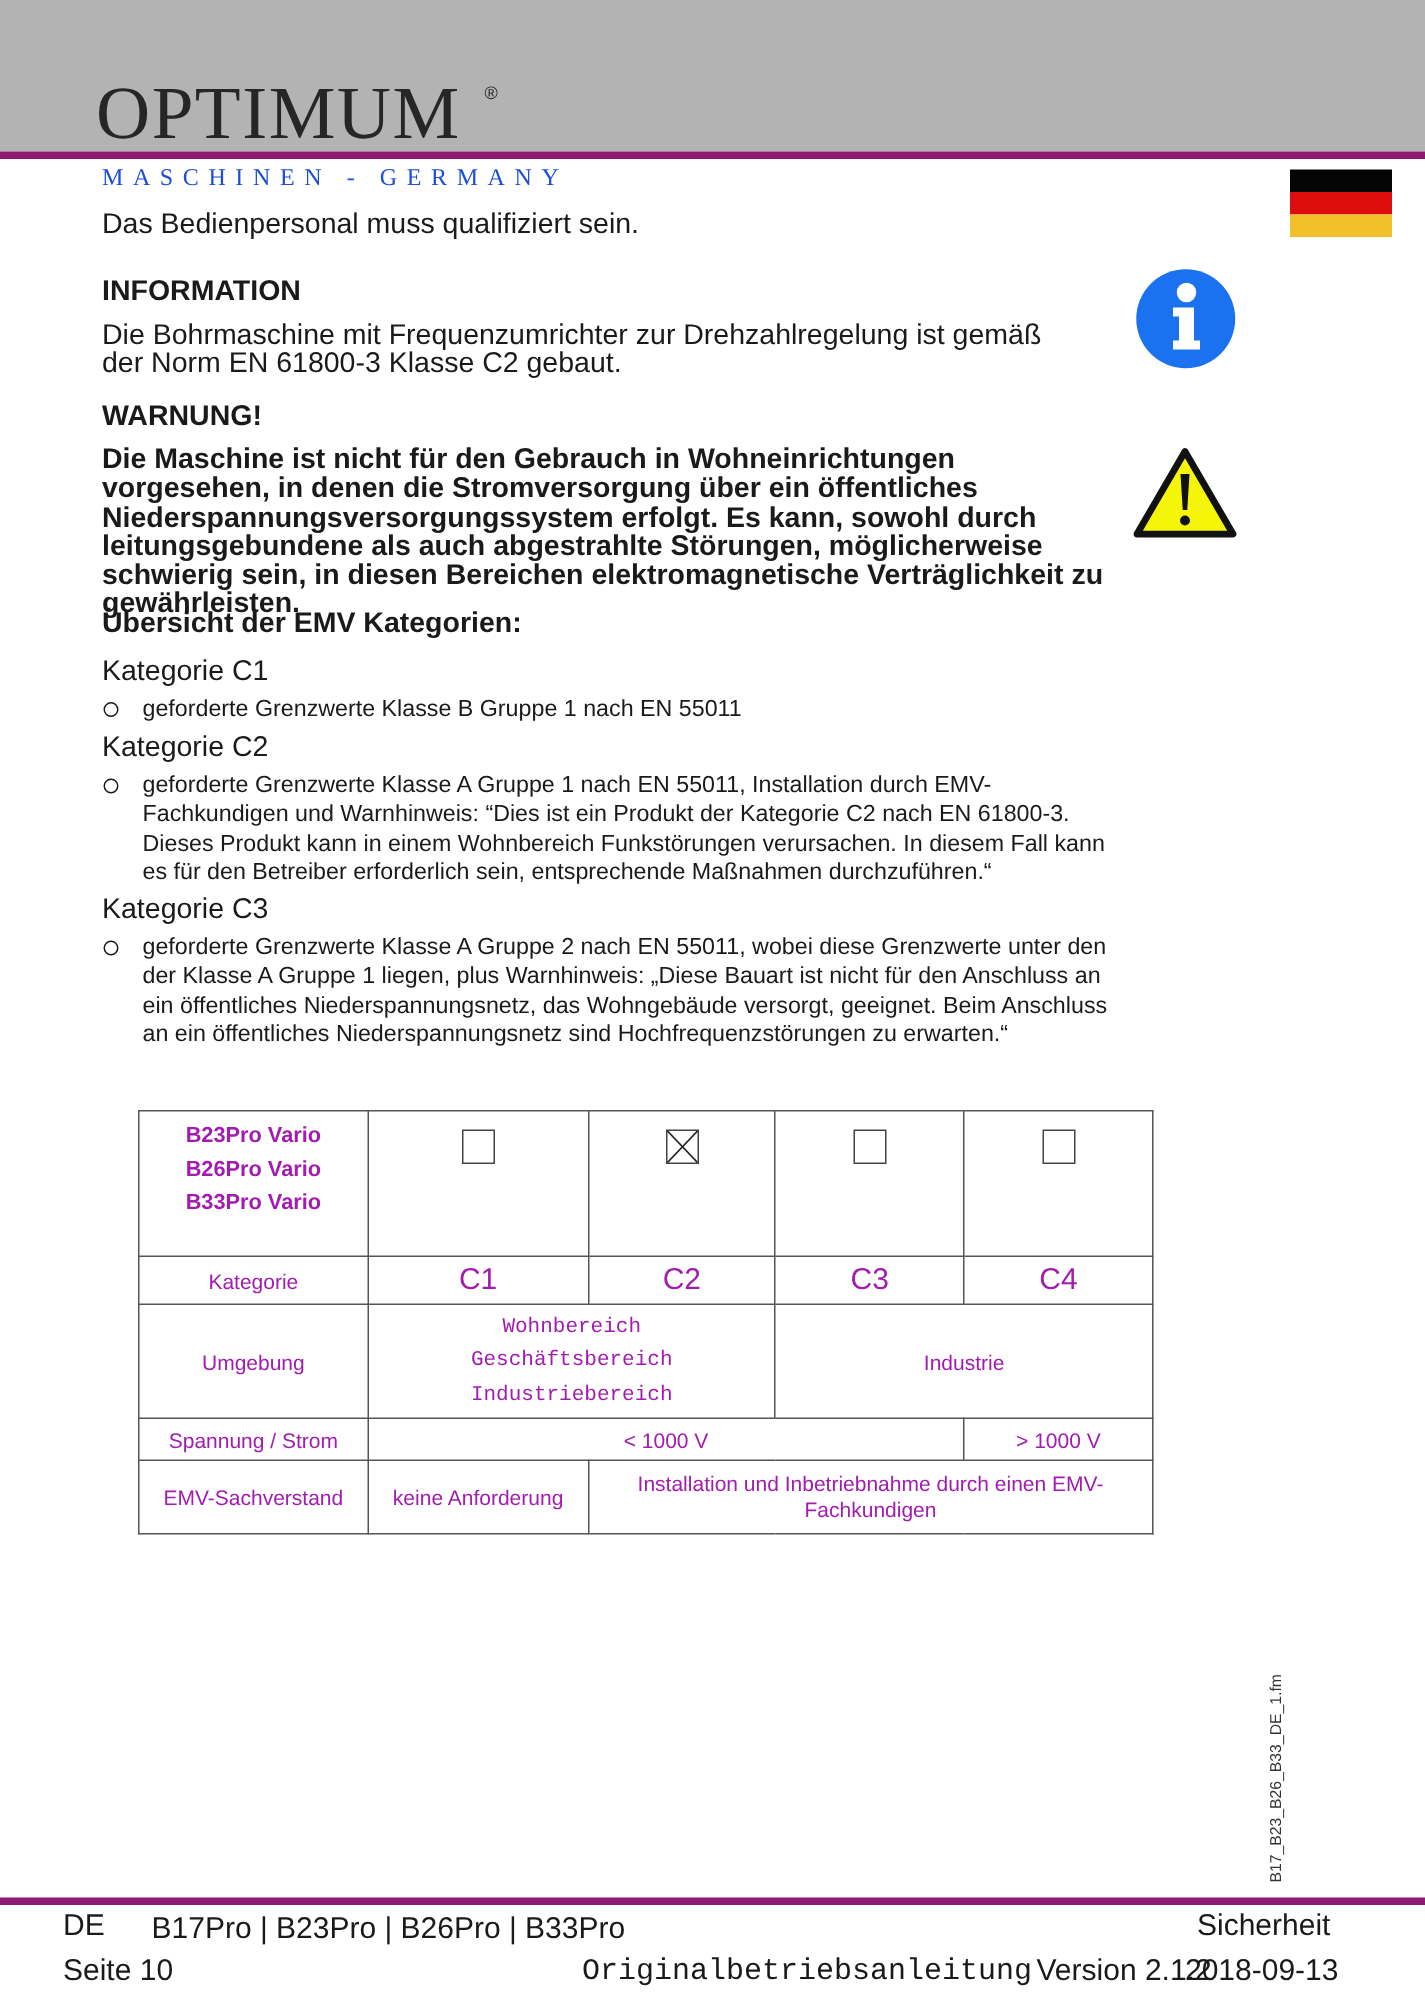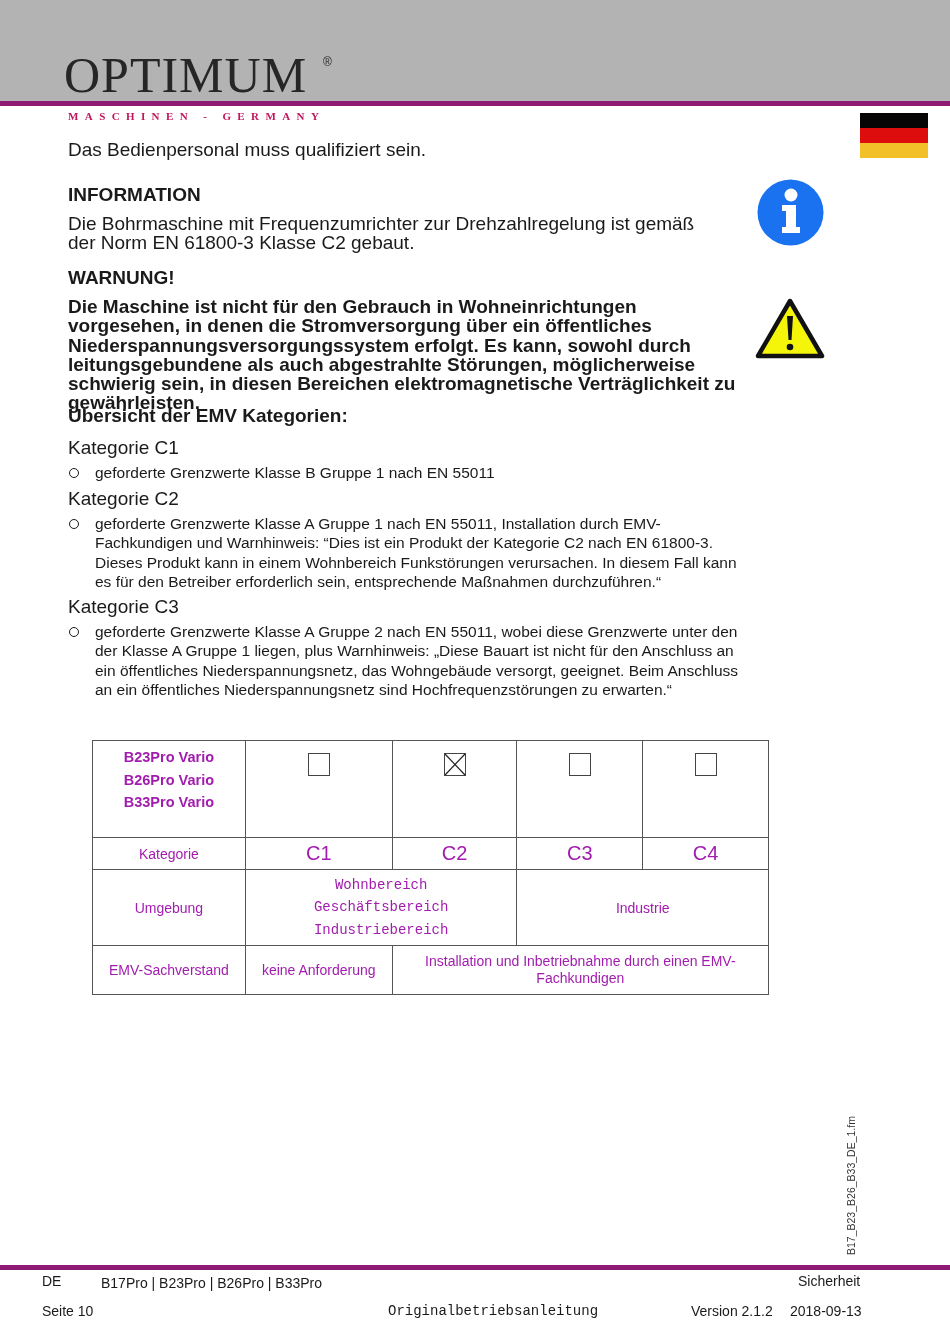--- a/index.html
+++ b/index.html
@@ -3,21 +3,21 @@
 <meta charset="utf-8">
 <style>
   * { box-sizing: border-box; margin: 0; padding: 0; }
   html, body { width: 950px; height: 1344px; background: #ffffff; }
   body { position: relative; font-family: "Liberation Sans", sans-serif; color: #1a1a1a; overflow: hidden; }
 
   .header-band { position: absolute; left: 0; top: 0; width: 950px; height: 101px; background: #b3b3b3; }
   .header-rule { position: absolute; left: 0; top: 101px; width: 950px; height: 5px; background: #8e1a74; }
   .logo { position: absolute; left: 64px; top: 50px; font-family: "Liberation Serif", serif; font-size: 50px; letter-spacing: 1px; color: #262626; line-height: 50px; font-weight: normal; }
   .logo-reg { position: absolute; left: 323px; top: 55px; font-size: 12px; color: #262626; }
-  .tagline { position: absolute; left: 68px; top: 110px; font-family: "Liberation Serif", serif; font-size: 11px; letter-spacing: 6.4px; color: #be185d; font-weight: bold; }
+  .tagline { position: absolute; left: 68px; top: 110px; font-family: "Liberation Serif", serif; font-size: 16px; letter-spacing: 6.4px; color: #1d4ed8; font-weight: normal; }
 
   .flag { position: absolute; left: 860px; top: 113px; width: 68px; height: 45px; }
   .flag div { height: 15px; }
   .flag .b { background: #050505; }
   .flag .r { background: #dd0d0d; }
   .flag .y { background: #f2c12a; }
 
   .info-icon { position: absolute; left: 757px; top: 179px; width: 67px; height: 67px; }
   .warn-icon { position: absolute; left: 755px; top: 298px; width: 70px; height: 62px; }
 
@@ -34,21 +34,21 @@
   .model-cell { vertical-align: top !important; padding-top: 5px; font-weight: bold; line-height: 22.5px; font-size: 14.5px; }
   .cb-cell { vertical-align: top !important; padding-top: 12px; }
   .cb { display: inline-block; width: 22px; height: 23px; border: 1px solid #444; position: relative; }
   .cat-head { font-weight: normal; font-size: 20px; }
   .env-cell { line-height: 22.5px; padding: 2px 0; font-family: Liberation Mono, monospace; }
   .two-line { line-height: 17.5px; padding: 6px 20px; }
 
   .sidefile { position: absolute; left: 845px; top: 1255px; transform-origin: 0 0; transform: rotate(-90deg); font-size: 10.5px; color: #333; white-space: nowrap; }
 
   .footer-rule { position: absolute; left: 0; top: 1265px; width: 950px; height: 5px; background: #8e1a74; }
-  .foot { position: absolute; font-size: 14px; color: #1a1a1a; white-space: nowrap; }
+  .foot { position: absolute; font-size: 20px; color: #1a1a1a; white-space: nowrap; }
 </style>
 </head>
 <body>
 
 <div class="header-band"></div>
 <div class="logo">OPTIMUM</div>
 <div class="logo-reg">®</div>
 <div class="header-rule"></div>
 <div class="tagline">MASCHINEN - GERMANY</div>
 
@@ -140,20 +140,25 @@
   </tr>
   <tr style="height:76px;">
     <td>Umgebung</td>
     <td colspan="2" class="env-cell">
       <div>Wohnbereich</div>
       <div>Geschäftsbereich</div>
       <div>Industriebereich</div>
     </td>
     <td colspan="2">Industrie</td>
   </tr>
+  <tr style="height:28px;">
+    <td>Spannung / Strom</td>
+    <td colspan="3">&lt; 1000 V</td>
+    <td>&gt; 1000 V</td>
+  </tr>
   <tr style="height:49px;">
     <td>EMV-Sachverstand</td>
     <td>keine Anforderung</td>
     <td colspan="3" class="two-line">Installation und Inbetriebnahme durch einen EMV-Fachkundigen</td>
   </tr>
 </tbody>
   </table>
 
 <div class="sidefile">B17_B23_B26_B33_DE_1.fm</div>
 

